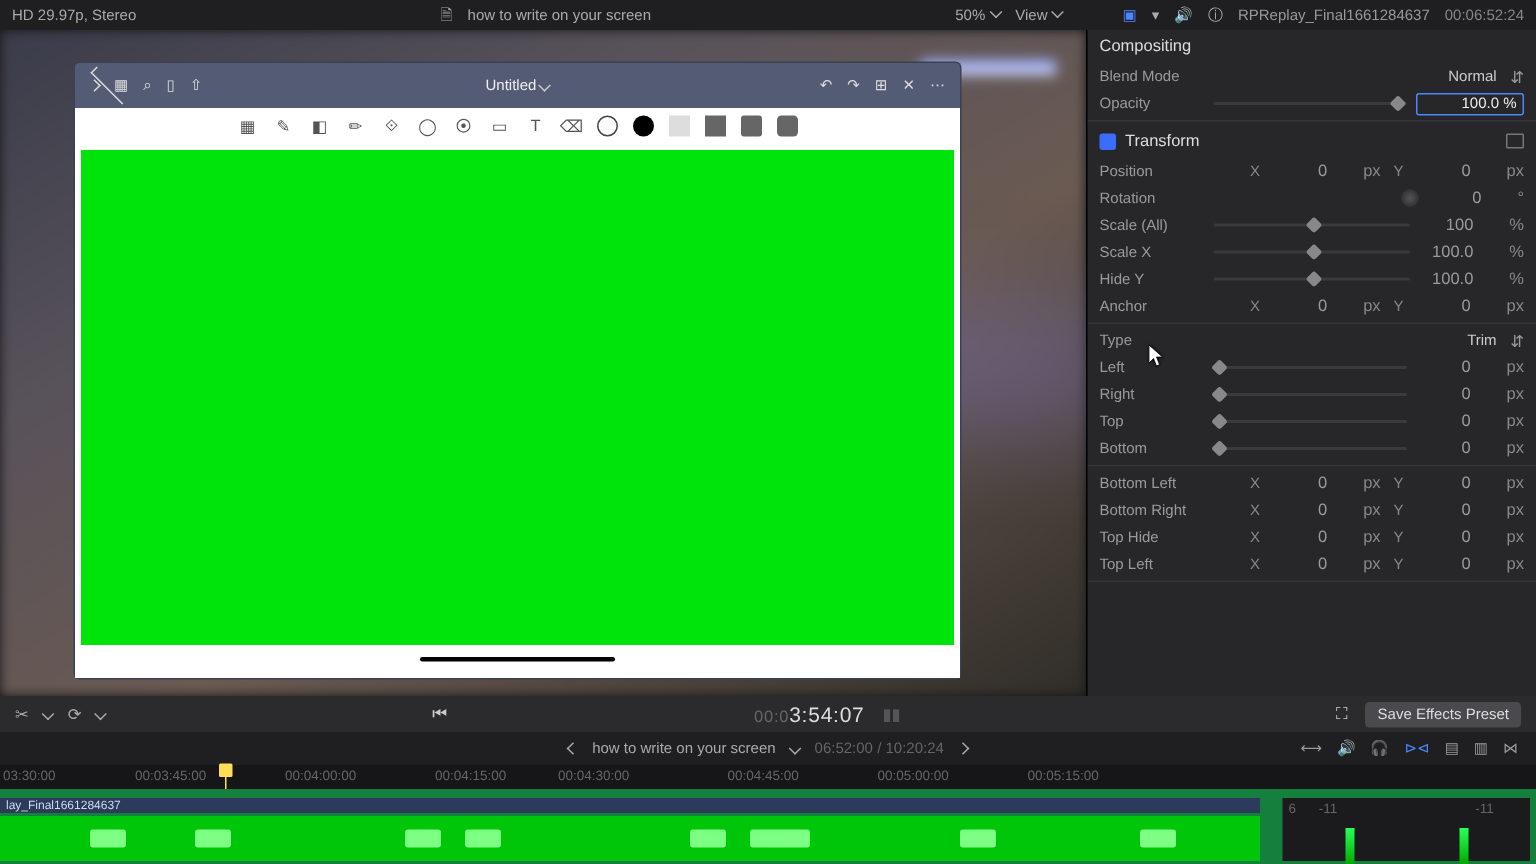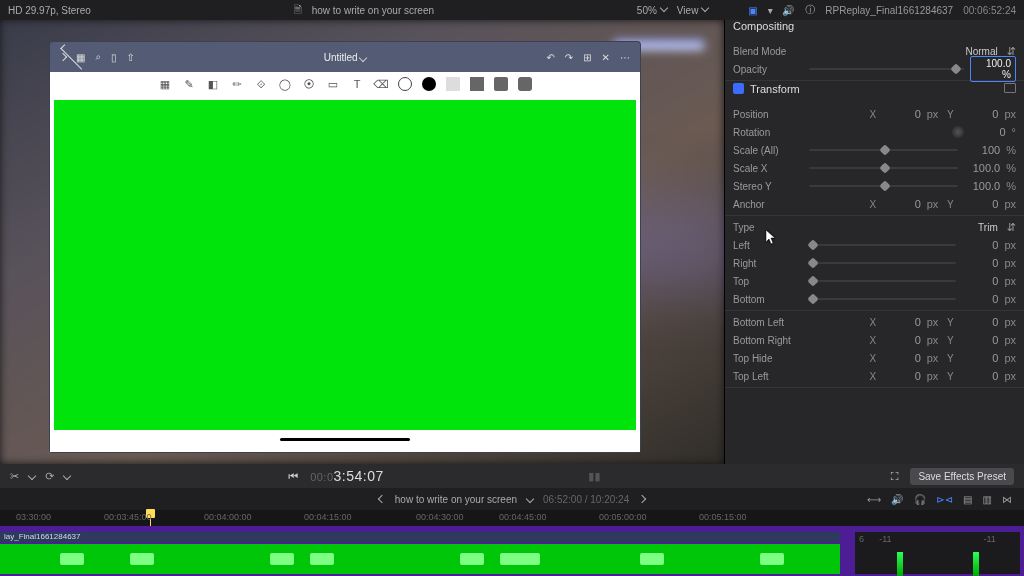--- a/index.html
+++ b/index.html
@@ -31,55 +31,55 @@
   .vline{width:1px;height:14px;background:#ddd}
   .linew1{width:18px;height:1px;background:#666}
   .linew2{width:18px;height:3px;background:#666;border-radius:2px}
   .linew3{width:18px;height:5px;background:#666;border-radius:3px}
   .note-canvas { background:#fff; padding:4px; }
   .green { background:#00e40b; height:330px; }
   .note-footer { background:#fff; height:18px; display:flex; justify-content:center; align-items:flex-start;}
   .home-indicator{width:130px;height:3px;background:#000;border-radius:3px;margin-top:4px}
   .tcode{color:#888}
   .sect { padding: 0 8px; }
-  .sect-head { height:22px; display:flex; align-items:flex-start; color:#ddd; font-size:11px; gap:6px; }
+  .sect-head { height:22px; display:flex; align-items:center; color:#ddd; font-size:11px; gap:6px; }
   .sect-head .box { width:11px;height:11px;border-radius:2px;background:#3b6cff; }
   .sect-head.plain .box { background:#555 }
   .sect-head .spacer{flex:1}
   .row { display:flex; align-items:center; height:18px; color:#9a9a9a; gap:6px; }
   .row .label { width:70px; font-size:10px; }
   .row .slider { flex:1; height:8px; position:relative; }
   .row .slider::before{content:"";position:absolute;left:0;right:0;top:3px;height:2px;background:#3a3a3d;border-radius:1px;}
   .row .slider .thumb{position:absolute;top:0;width:8px;height:8px;background:#888;border-radius:2px;transform:rotate(45deg);}
   .row .val { width:50px; text-align:right; font-size:10px; color:#ccc;}
-  .row .unit{color:#888;margin-left:0}
+  .row .unit{color:#888;margin-left:18px}
   .row .axis{width:12px;text-align:center;color:#888;font-size:10px}
   .row .valbox { text-align:right; width:36px; }
-  .opacity-field { width:46px; text-align:right; border:1px solid #4a86ff; border-radius:2px; font-size:10px; padding:1px 4px; color:#eee;}
+  .opacity-field { width:72px; text-align:right; border:1px solid #4a86ff; border-radius:2px; font-size:10px; padding:1px 4px; color:#eee;}
   .hide-btn{font-size:10px;color:#aaa}
   .reset-icon{width:12px;height:10px;border:1px solid #777;border-radius:1px;display:inline-block}
   .divider{height:1px;background:#353538;margin:2px -8px}
 
   
   .save-row{height:24px;background:#2b2b2e;display:flex;align-items:center;padding:0 10px;gap:12px}
   .save-row .left{display:flex;gap:10px;align-items:center;color:#aaa;flex:1}
   .save-btn{background:#4a4a4e;color:#ddd;border-radius:3px;padding:3px 8px;font-size:10px}
-  .tcenter{flex:1;text-align:left;color:#ddd;letter-spacing:.5px;font-size:14px}
+  .tcenter{flex:1;text-align:right;color:#ddd;letter-spacing:.5px;font-size:14px}
   .tcenter .grey{color:#666;font-size:11px}
 
   .secondhead{height:22px;background:#1f1f21;display:flex;align-items:center;justify-content:center;gap:10px;color:#aaa;font-size:10px}
   .secondhead .rightcluster{position:absolute;right:12px;display:flex;gap:10px;color:#999}
   .secondhead{position:relative}
 
   .timeline-ruler{height:16px;background:#161618;position:relative;font-size:9px;color:#666}
-  .timeline-ruler .tick{position:absolute;top:2px;margin-left:14px;}
+  .timeline-ruler .tick{position:absolute;top:2px;}
   .timeline-ruler .play{position:absolute;left:150px;top:0;width:1px;height:60px;background:#ffdd55}
   .timeline-ruler .play::before{content:"";position:absolute;left:-4px;top:-1px;width:9px;height:9px;background:#ffdd55;border-radius:1px}
 
-  .tracks{height:50px;background:#4c1d95;position:relative}
+  .tracks{height:50px;background:#15803d;position:relative}
   .bluebar{position:absolute;left:0;top:6px;height:10px;width:840px;background:#2d3a5b;color:#cde;font-size:8px;padding-left:4px;line-height:10px;overflow:hidden}
   .greenbar{position:absolute;left:0;top:18px;height:30px;width:840px;background:#00c60a}
   .greenbar .sm{position:absolute;top:9px;background:#7cff82;height:12px;width:24px;border-radius:2px}
   .audiolevels{position:absolute;right:4px;top:6px;bottom:2px;width:165px;background:#1b1b1e;display:flex;flex-direction:column;align-items:center;justify-content:flex-start;gap:2px;color:#666;font-size:9px;padding-top:2px}
   .audiolevels .labels{display:flex;gap:92px}
   .audiolevels .bars{display:flex;gap:70px;margin-top:6px}
   .audiolevels .bar{width:6px;height:24px;background:linear-gradient(#2aff5a,#0a0)}
 
   .icon{display:inline-block}
   .chev{width:6px;height:6px;border-right:1px solid currentColor;border-bottom:1px solid currentColor;transform:rotate(-45deg)}
@@ -216,21 +216,21 @@
         </div>
       <div class="row">
           <span class="label">Scale X</span>
           <div class="slider">
             <span class="thumb" style="left:48%"></span>
           </div>
           <span class="valbox">100.0</span>
           <span class="unit">%</span>
         </div>
       <div class="row">
-          <span class="label">Stereo Y</span>
+          <span class="label">Hide Y</span>
           <div class="slider">
             <span class="thumb" style="left:48%"></span>
           </div>
           <span class="valbox">100.0</span>
           <span class="unit">%</span>
         </div>
       <div class="row">
           <span class="label">Anchor</span>
           <span style="flex:1"></span>
           <span class="axis">X</span>
@@ -363,21 +363,21 @@
     <span>⋈</span>
   </div>
 </div>
 
 <div class="timeline-ruler" id="ruler">
   <div class="play"></div>
 <span class="tick" style="left: 2px;">03:30:00</span>
     <span class="tick" style="left: 90px; text-align: center;">00:03:45:00</span>
     <span class="tick" style="left: 190px;">00:04:00:00</span>
     <span class="tick" style="left: 290px;">00:04:15:00</span>
-    <span class="tick" style="left: 402px; text-align: center;">00:04:30:00</span>
+    <span class="tick" style="left: 372px; text-align: center;">00:04:30:00</span>
     <span class="tick" style="left: 485px;">00:04:45:00</span>
     <span class="tick" style="left: 585px;">00:05:00:00</span>
     <span class="tick" style="left: 685px;">00:05:15:00</span>
   </div>
 
 <div class="tracks">
   <div class="bluebar">lay_Final1661284637</div>
   <div class="greenbar">
     <div class="sm" style="left:60px"></div>
       <div class="sm" style="left:130px"></div>

